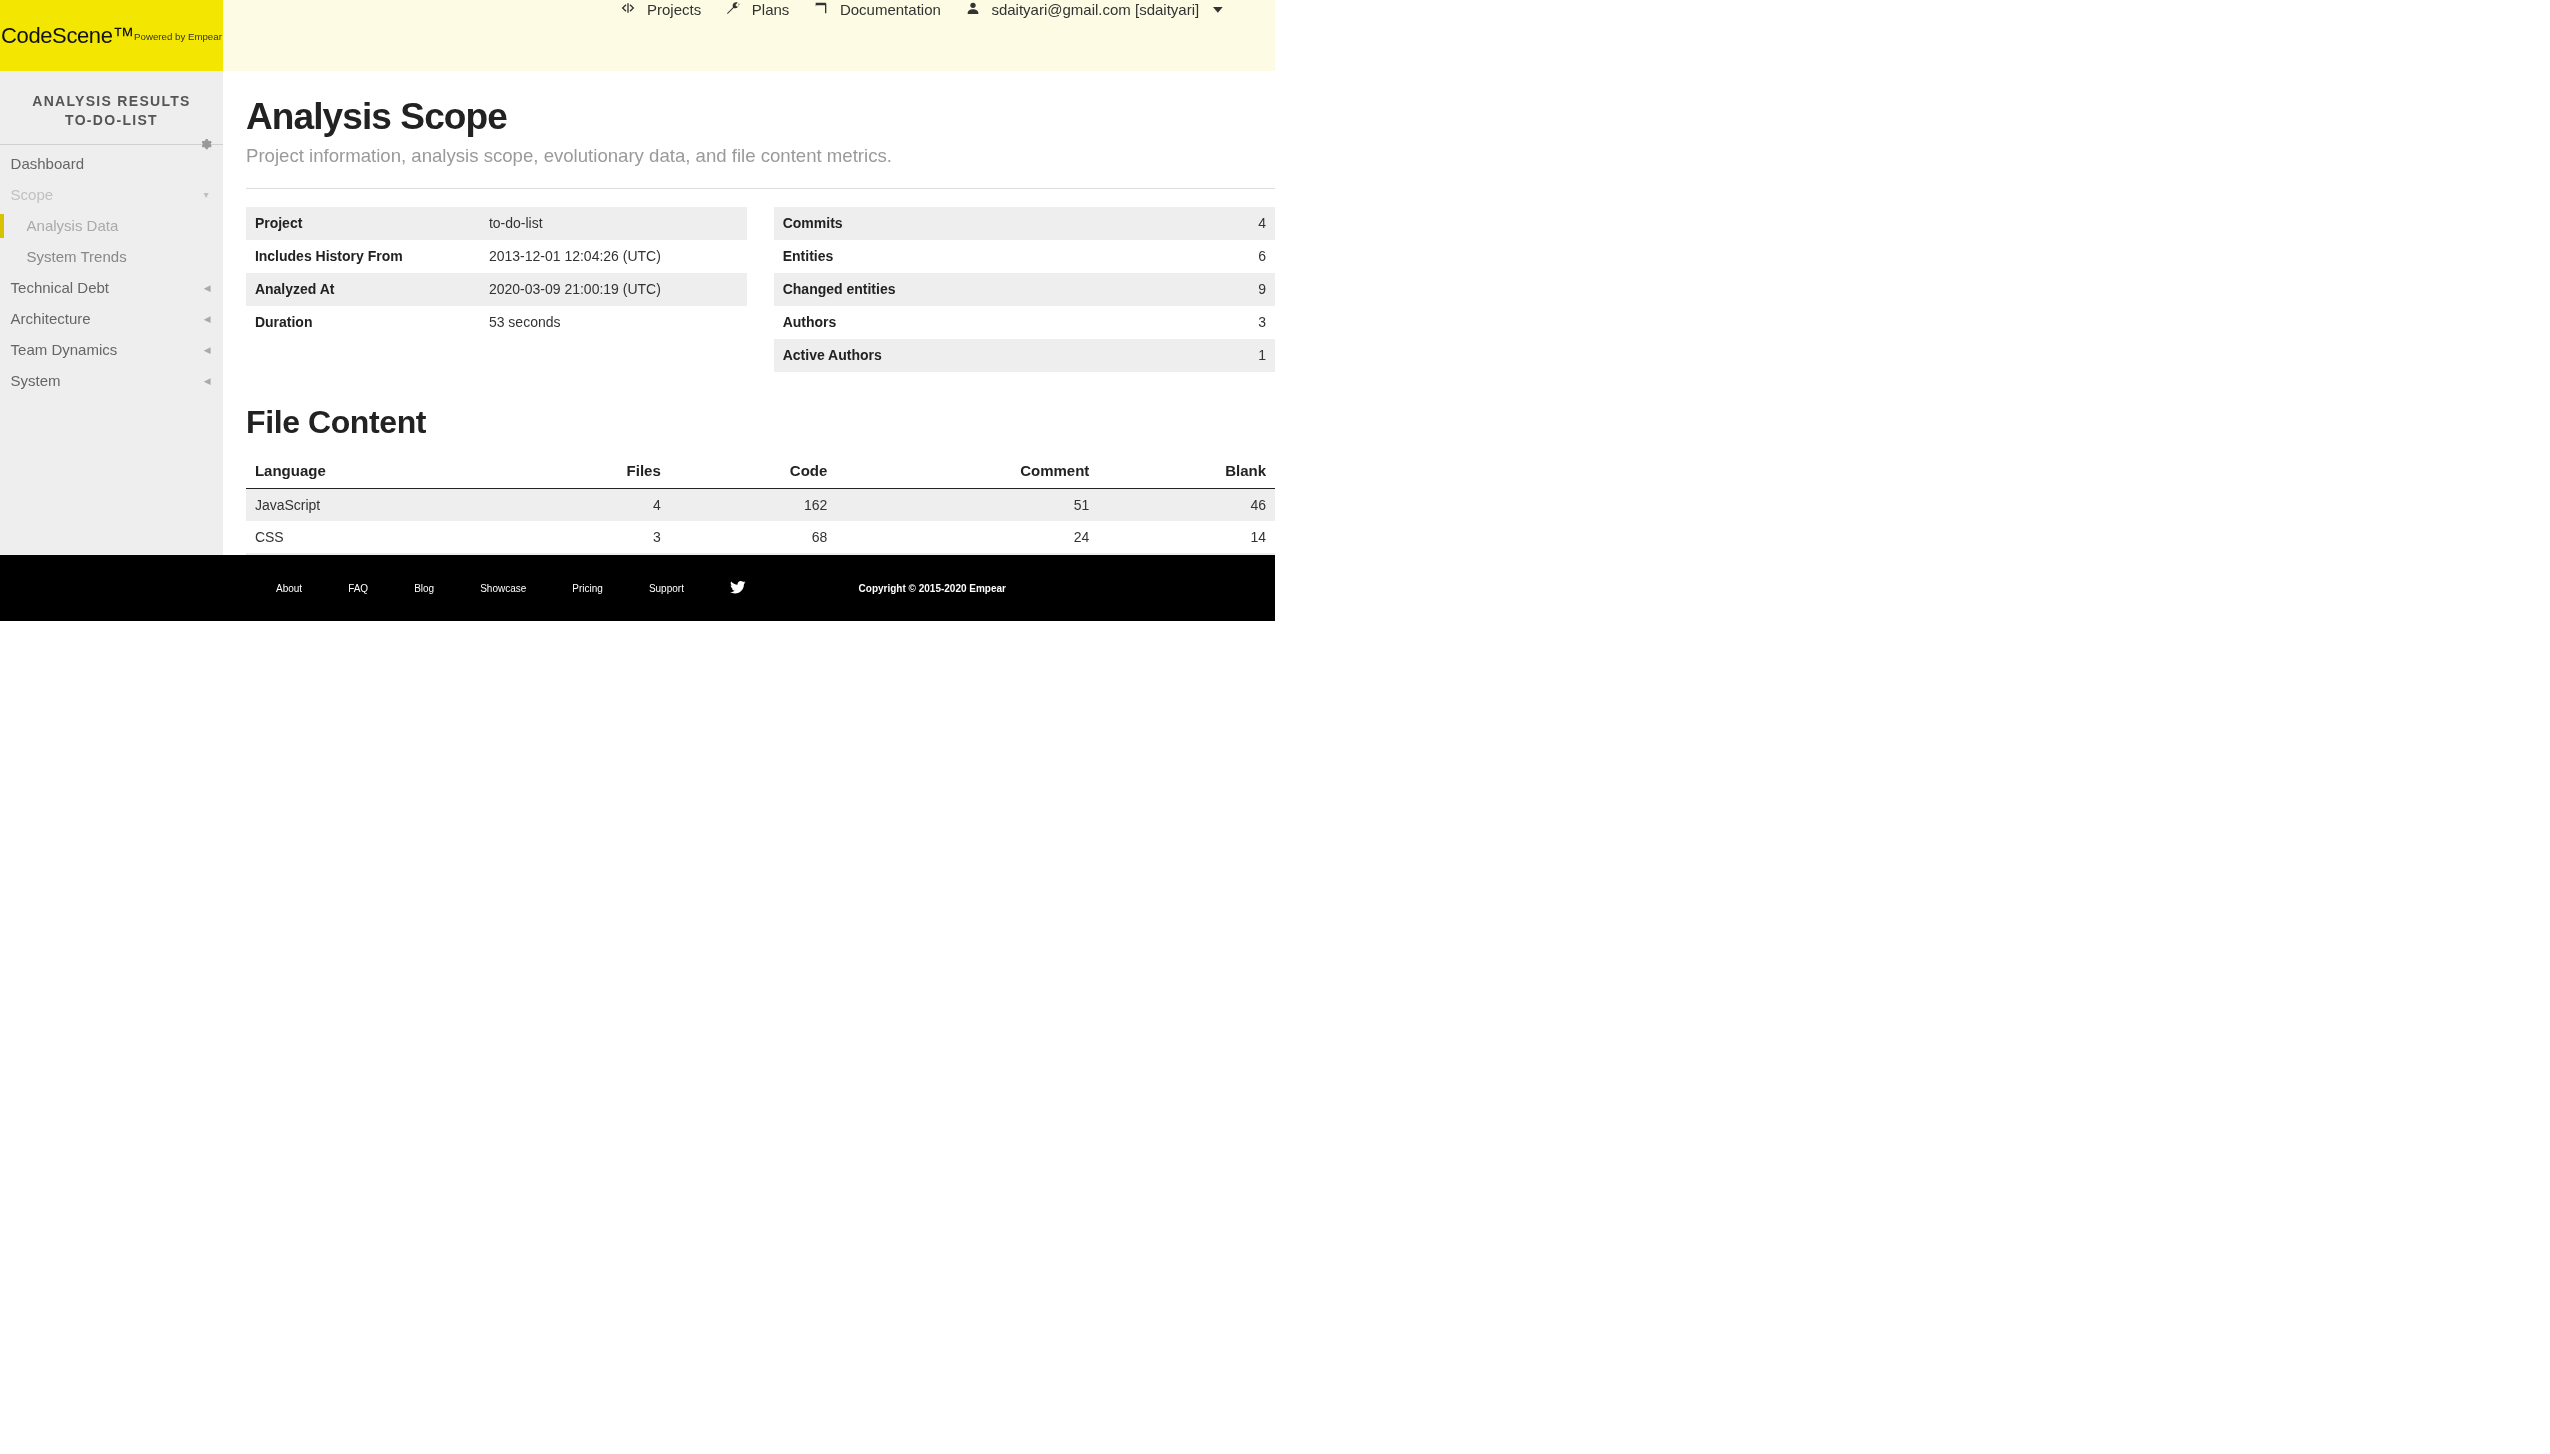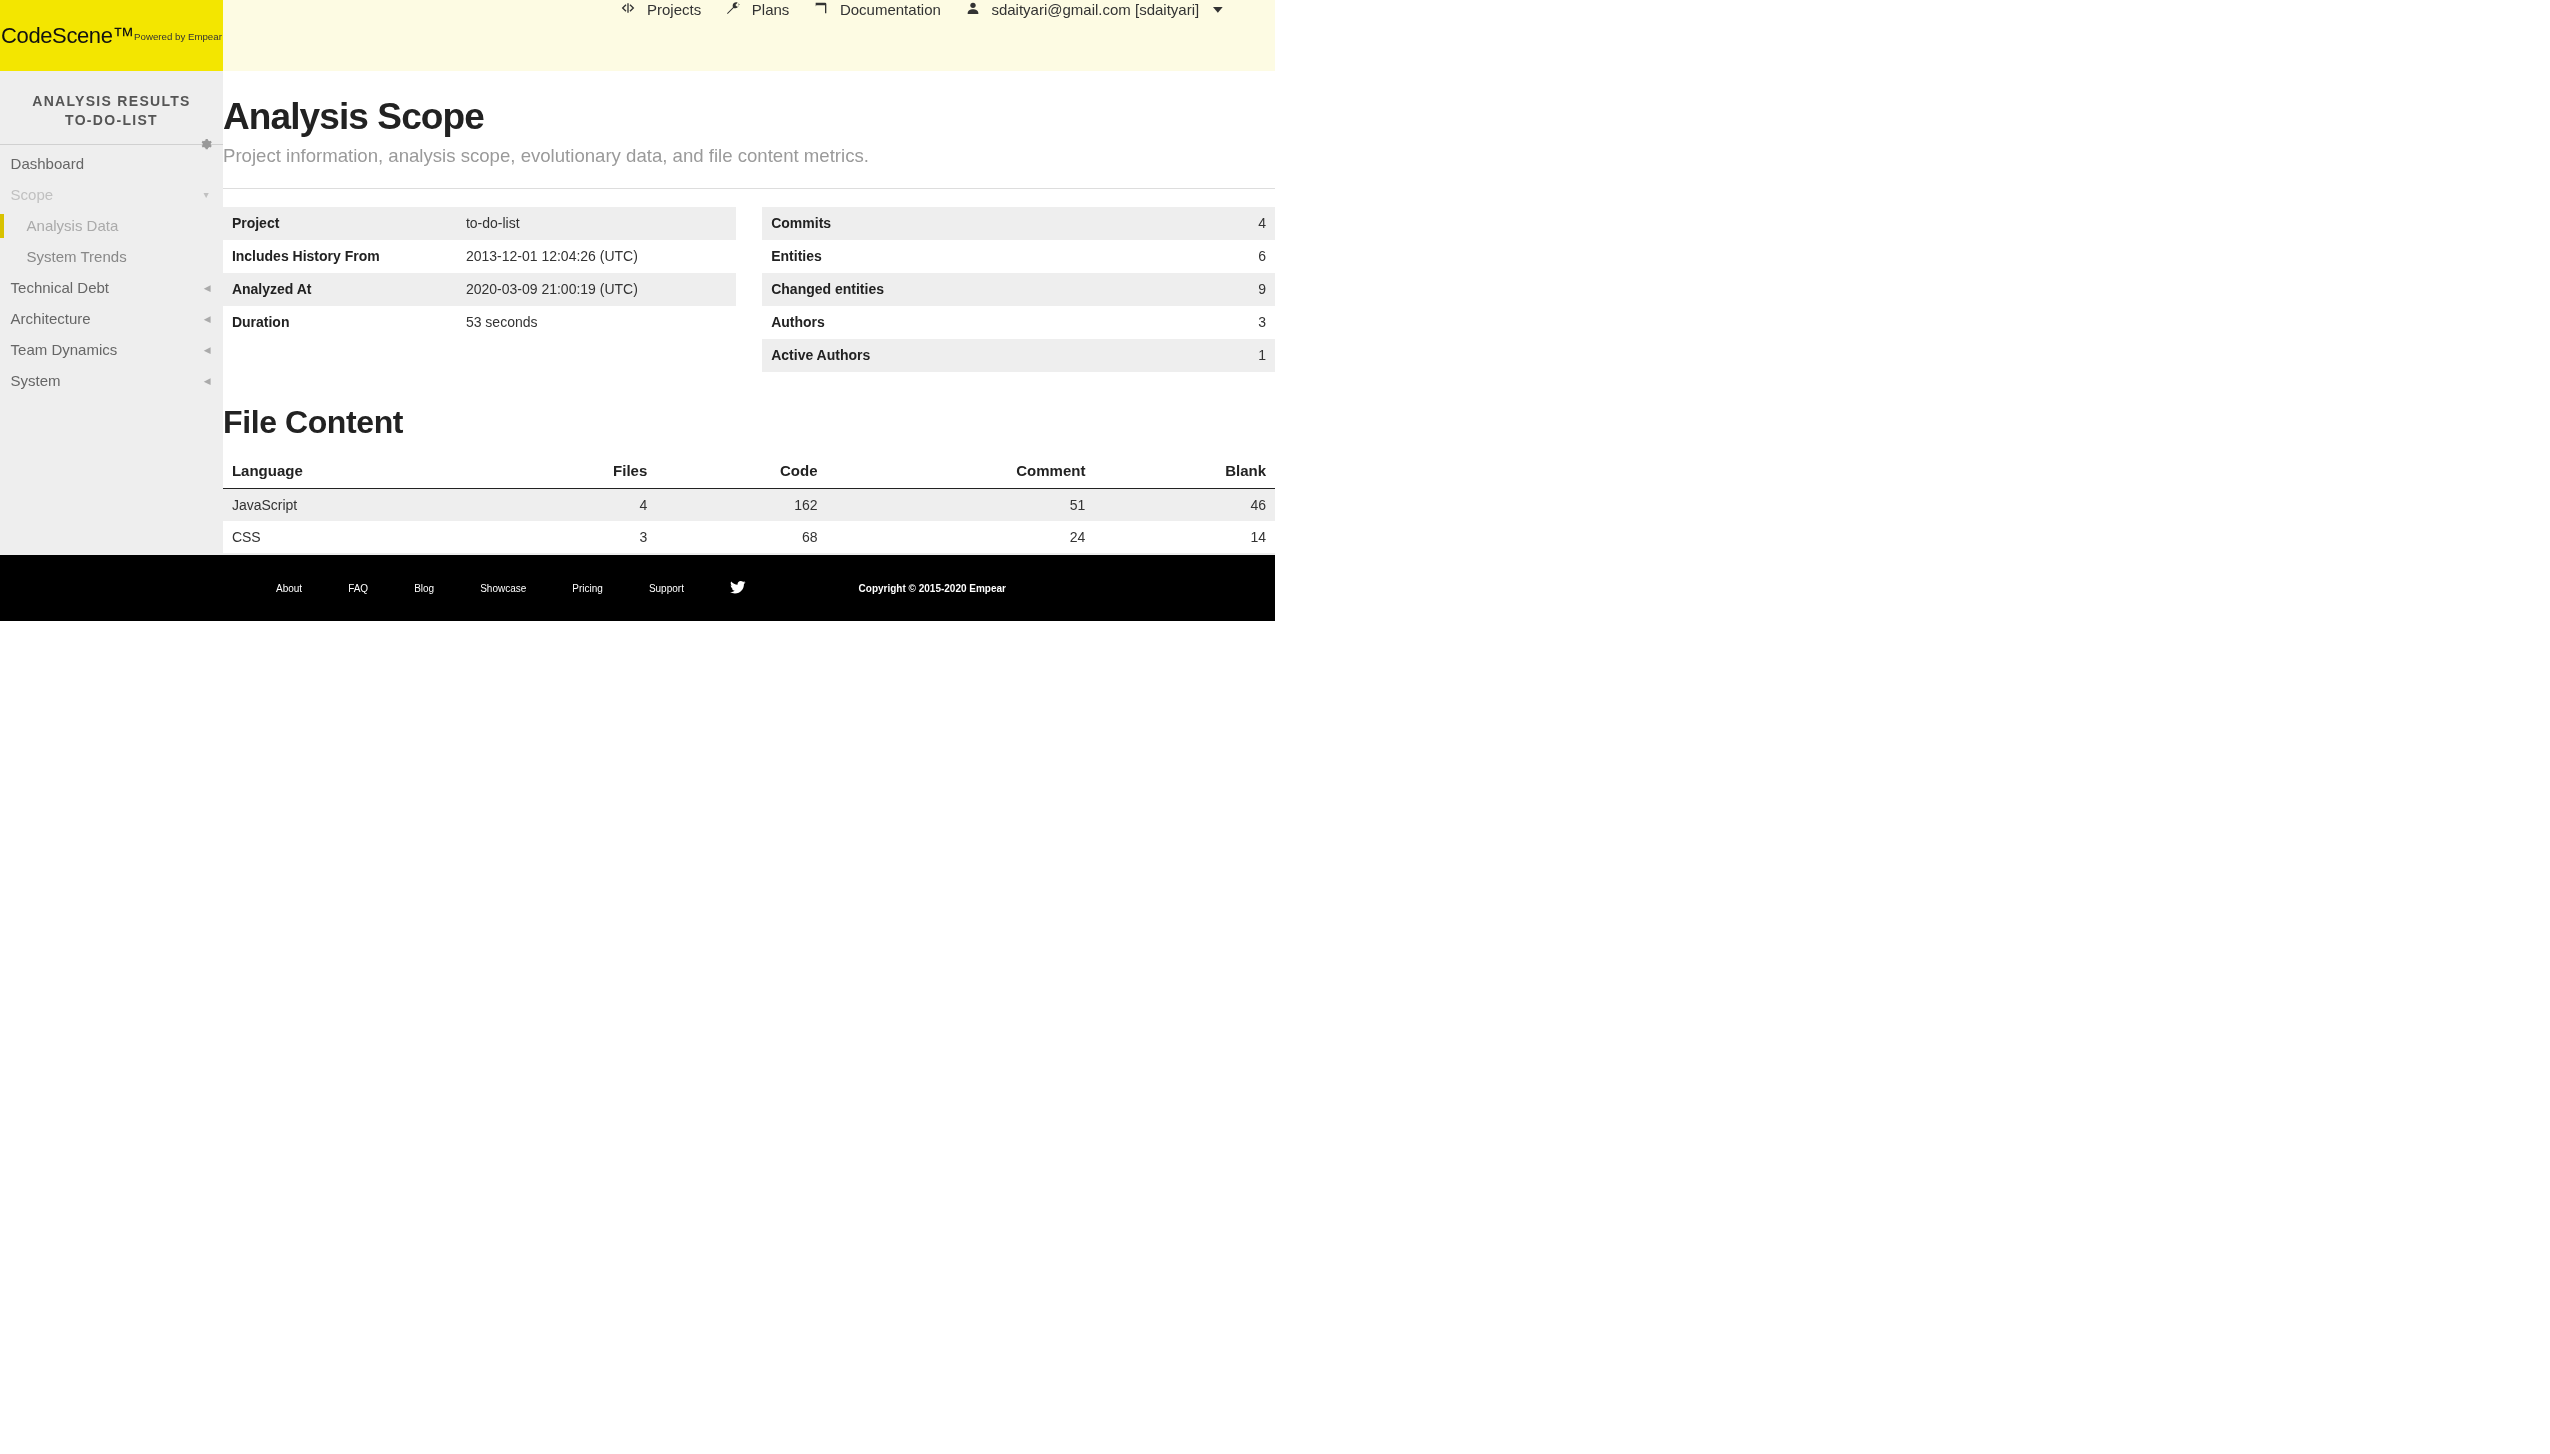--- a/index.html
+++ b/index.html
@@ -7,21 +7,21 @@
 
 .header { height:71px; display:flex; }
 .logo-block { width:223px; height:71px; background:#f3e600; display:flex; align-items:center; justify-content:center; }
 .logo-main { font-size:22px; font-weight:500; color:#111; letter-spacing:-0.4px; }
 .logo-sub { font-size:9.7px; color:#333; margin-top:1.8px; }
 .header-right { flex:1; background:#fdfbe3; display:flex; align-items:flex-start; justify-content:flex-end; padding-right:52px; gap:24px; }
 .nav-item { display:flex; align-items:center; gap:10.6px; color:#333; font-size:15px; cursor:pointer;}
 .nav-item svg{width:16px;height:16px;}
 .user-drop svg.caret{width:9.7px;height:9.7px;margin-left:3.5px;}
 
-.body { display:flex; height:484px; }
+.body { display:flex; height:484px;gap:23px; }
 .sidebar { width:223px; background:#eee; position:relative; }
 .sb-title { text-align:center; padding:21px 10.6px 8.9px; color:#555; font-weight:600; letter-spacing:1.3px; font-size:14px; }
 .sb-title div{line-height:1.35;}
 .gear { position:absolute; right:10.6px; top:66px; color:#999;}
 .gear svg{width:12.4px;height:12.4px;}
 .sb-hr{border:none;border-top:0.9px solid #d0d0d0;margin:5.3px 0 3.5px;}
 .sb-item { padding:7px 10.6px; font-size:15px; color:#888; cursor:pointer; position:relative;}
 .sb-item.sub{ padding-left:26.6px; color:#888;}
 .sb-item.sub.active{ color:#aaa;}
 .sb-item.sub.active::before{content:"";position:absolute;left:0;top:3.5px;bottom:3.5px;width:3.5px;background:#d8c200;}

